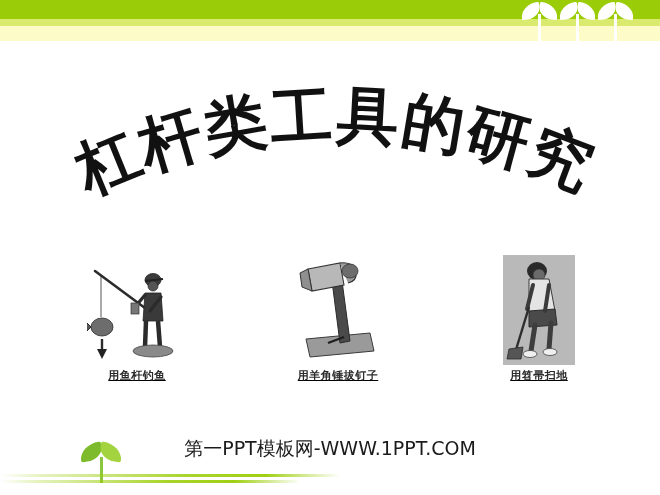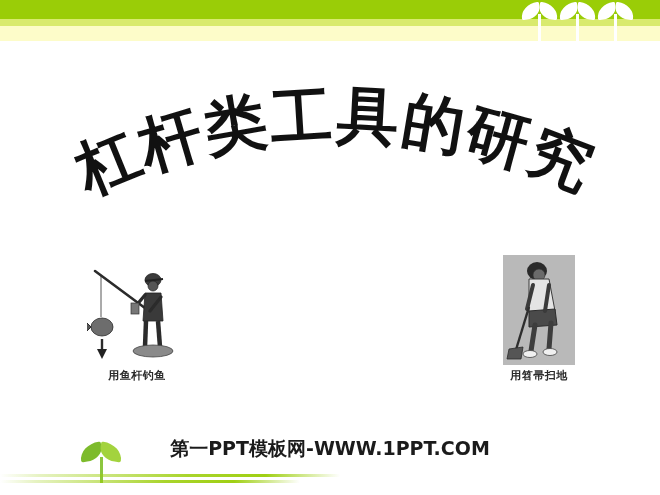--- a/index.html
+++ b/index.html
@@ -108,20 +108,21 @@
     height: 140px;
     display: flex;
     justify-content: space-between;
     align-items: flex-end;
   }
   .figure {
     width: 118px;
     display: flex;
     flex-direction: column;
     align-items: center;
+    text-decoration: underline;
   }
   .figure .pic {
     position: relative;
     width: 100px;
     height: 110px;
     overflow: hidden;
   }
   .figure .caption {
     margin-top: 3px;
     font-family: "DejaVu Sans", "Liberation Sans", sans-serif;
@@ -190,21 +191,21 @@
   }
 
   .footer-text {
     position: absolute;
     left: 0;
     top: 436px;
     width: 660px;
     text-align: center;
     font-family: "DejaVu Sans", "Liberation Sans", sans-serif;
     font-size: 19px;
-    font-weight: bold;
+    font-weight: normal;
     color: #1b1b1b;
     letter-spacing: 0px;
   }
 </style>
 </head>
 <body>
 
 <div class="top-banner">
   <div class="band-green"></div>
   <div class="band-lightgreen"></div>
@@ -266,20 +267,42 @@
           <path d="M 59,66 L 58,92" stroke="#2b2b2b" stroke-width="4.5"></path>
           <path d="M 71,66 L 73,92" stroke="#2b2b2b" stroke-width="4.5"></path>
           <ellipse cx="66" cy="96" rx="20" ry="6" fill="#8a8a8a" stroke="#444" stroke-width="0.8"></ellipse>
           <rect x="44" y="48" width="8" height="11" fill="#777" stroke="#333" stroke-width="0.7"></rect>
         </g>
       </svg>
     </div>
     <div class="caption">用鱼杆钓鱼</div>
   </div>
 
+  <div class="figure">
+    <div class="pic">
+      <svg width="100" height="110" viewBox="0 0 100 110">
+        <g stroke="#2b2b2b">
+
+          <path d="M 18,84 L 82,78 L 86,96 L 22,102 Z" fill="#9a9a9a" stroke="#3a3a3a" stroke-width="1"></path>
+
+          <path d="M 44,26 L 54,26 L 62,86 L 52,88 Z" fill="#4a4a4a" stroke="#2b2b2b" stroke-width="1"></path>
+
+          <path d="M 20,14 L 52,8 L 56,30 L 24,36 Z" fill="#b8b8b8" stroke="#333" stroke-width="1.1"></path>
+          <path d="M 20,14 L 24,36 L 14,32 L 12,18 Z" fill="#8f8f8f" stroke="#333" stroke-width="1"></path>
+
+          <path d="M 52,8 Q 66,6 68,18 Q 69,26 60,28" fill="#9d9d9d" stroke="#333" stroke-width="1.1"></path>
+
+          <ellipse cx="62" cy="16" rx="8" ry="7" fill="#6d6d6d" stroke="#333" stroke-width="0.8"></ellipse>
+
+          <path d="M 40,88 L 56,82" stroke="#1f1f1f" stroke-width="2.4"></path>
+        </g>
+      </svg>
+    </div>
+    <div class="caption">用羊角锤拔钉子</div>
+  </div>
 
 
   <div class="figure">
     <div class="pic">
       <svg width="100" height="110" viewBox="0 0 100 110">
         <rect x="14" y="0" width="72" height="110" fill="#b9b9b9"></rect>
         <g stroke="#1e1e1e">
 
           <ellipse cx="48" cy="16" rx="10" ry="9" fill="#2a2a2a" stroke="none"></ellipse>
           <circle cx="50" cy="20" r="6" fill="#6a6a6a" stroke="#333" stroke-width="0.6"></circle>

